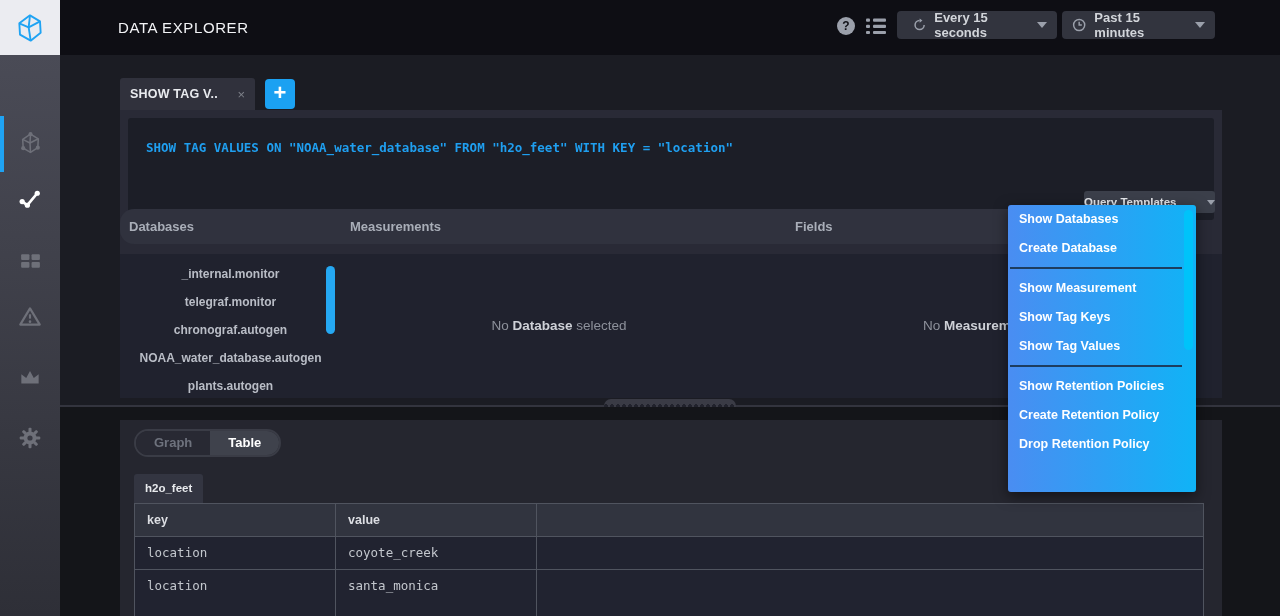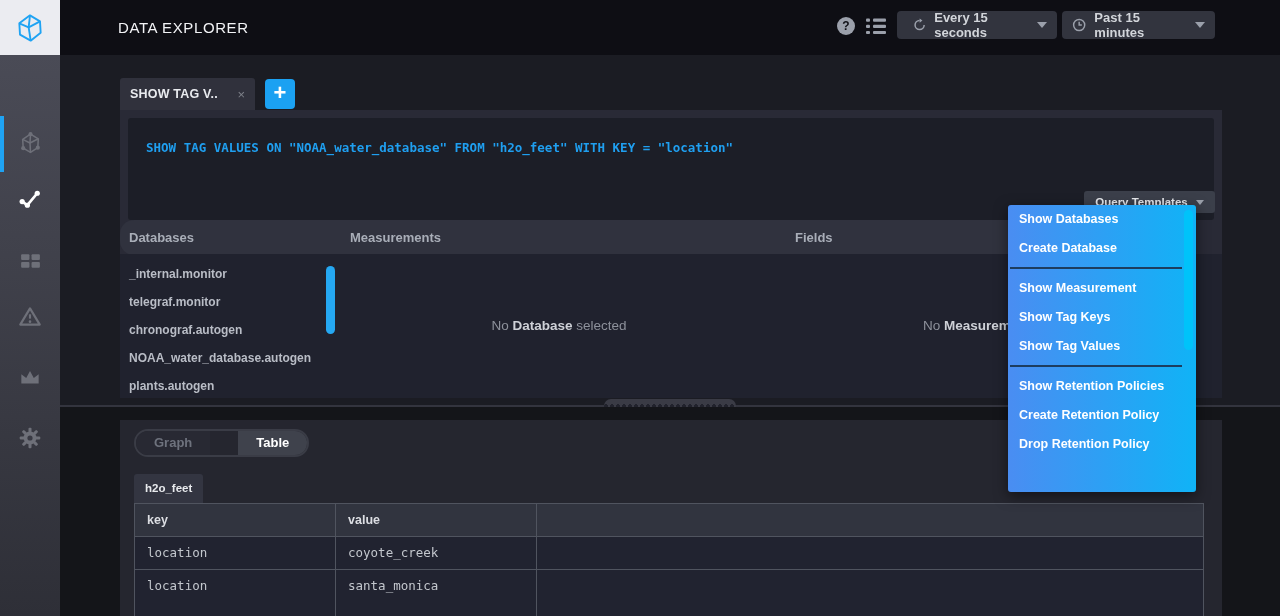--- a/index.html
+++ b/index.html
@@ -26,46 +26,46 @@
   .active-bar{position:absolute;left:0;top:61px;width:4px;height:56px;background:#1fa3f3;}
   
   .upper-region{position:absolute;left:60px;top:55px;width:1220px;height:351px;background:#1b1c23;}
   .query-tab{position:absolute;left:120px;top:78px;width:135px;height:32px;background:#30313c;border-radius:3px 3px 0 0;display:flex;align-items:center;padding:0 10px;cursor:pointer;}
   .query-tab .label{color:#e9ebef;font-size:12.5px;font-weight:bold;letter-spacing:.2px;}
   .query-tab .close{margin-left:auto;color:#7d8089;font-size:13px;cursor:pointer;}
   .add-query-btn{position:absolute;left:265px;top:79px;width:30px;height:30px;background:#1ba1f2;border-radius:4px;color:#fff;font-size:22px;font-weight:bold;text-align:center;line-height:28px;cursor:pointer;}
   .query-panel{position:absolute;left:120px;top:110px;width:1102px;height:288px;background:#292a36;}
   .query-editor{position:absolute;left:8px;top:8px;width:1086px;height:102px;background:#1c1e27;border-radius:3px;cursor:text;}
   .query-text{position:absolute;left:18px;top:22px;color:#1f9ff0;font-family:"DejaVu Sans Mono",monospace;font-size:12.5px;font-weight:bold;white-space:pre;}
-  .templates-btn{position:absolute;left:956px;top:73px;width:131px;height:22px;background:#3b3f4a;border-radius:3px;display:flex;align-items:center;justify-content:center;gap:8px;color:#e6e8ec;font-size:11.5px;font-weight:bold;cursor:pointer;}
+  .templates-btn{position:absolute;left:956px;top:73px;width:131px;height:22px;background:#3b3f4a;border-radius:3px;display:flex;align-items:center;justify-content:space-between;gap:8px;color:#e6e8ec;font-size:11.5px;font-weight:bold;cursor:pointer;}
   .templates-btn .caret{border-left-width:4px;border-right-width:4px;border-top-width:5px;}
-  .browser-header{position:absolute;left:0;top:110px;width:990px;height:35px;background:#30323e;border-radius:14px;}
+  .browser-header{position:absolute;left:0;top:99px;width:990px;height:35px;background:#30323e;border-radius:14px;}
   .browser-header .col-label{position:absolute;top:0;height:35px;line-height:35px;color:#a9aeb8;font-size:13px;font-weight:bold;}
   .col-label.databases{left:9px;}
   .col-label.measurements{left:230px;}
   .col-label.fields{left:675px;}
   .browser-body{position:absolute;left:0;top:144px;width:1102px;height:144px;background:#20222e;overflow:hidden;}
-  .db-list{margin:0;padding:6px 0 0 0;list-style:none;width:212px;}
+  .db-list{margin:0;padding:6px 0 0 0;list-style:none;width:212px;text-align:center;}
   .db-list li{height:28px;line-height:28px;padding-left:9px;color:#b9bdc6;font-size:12px;font-weight:bold;cursor:pointer;white-space:nowrap;}
   .db-scrollbar{position:absolute;left:206px;top:12px;width:9px;height:68px;border-radius:4.5px;background:#25a8f2;cursor:pointer;}
   .empty-msg{position:absolute;top:62px;height:20px;line-height:20px;text-align:center;color:#8d919b;font-size:13.5px;}
   .empty-msg b{color:#ced1d7;}
   .msg-measurements{left:212px;width:454px;}
   .msg-fields{left:666px;width:436px;}
   
   .splitter-line{position:absolute;left:60px;top:405px;width:1220px;height:2px;background:#33343e;}
   .splitter-pill{position:absolute;left:604px;top:399px;width:132px;height:14px;border-radius:7px;background:#3a3b45;cursor:row-resize;
     background-image:radial-gradient(circle,#21222c 1.6px,transparent 1.9px);background-size:6px 14px;background-repeat:repeat-x;background-position:5px center;}
   
   .lower-region{position:absolute;left:60px;top:407px;width:1220px;height:209px;background:#141519;}
   .results-panel{position:absolute;left:120px;top:420px;width:1102px;height:196px;background:#25262f;}
   .view-toggle{position:absolute;left:14px;top:9px;height:28px;display:flex;border:2px solid #3a3c46;border-radius:14px;overflow:hidden;}
   .view-toggle .opt{height:24px;line-height:24px;padding:0 18px;font-size:13px;font-weight:bold;cursor:pointer;}
   .opt-graph{background:#282933;color:#6e727d;}
-  .opt-table{background:#3f424c;color:#ffffff;margin-left:28px;}
+  .opt-table{background:#3f424c;color:#ffffff;}
   .series-tab{position:absolute;left:14px;top:54px;height:29px;background:#333541;border-radius:3px 3px 0 0;padding:0 11px;line-height:29px;color:#e8eaed;font-size:11.5px;font-weight:bold;cursor:pointer;}
   .result-table{position:absolute;left:14px;top:83px;width:1070px;border:1px solid #50545f;}
   .rt-row{display:flex;height:33px;border-bottom:1px solid #50545f;background:#212330;}
   .rt-row:last-child{border-bottom:none;}
   .rt-header{background:#31343f;}
   .rt-cell{height:100%;line-height:32px;padding-left:12px;border-right:1px solid #50545f;overflow:hidden;}
   .rt-cell:last-child{border-right:none;}
   .cell-key{width:201px;}
   .cell-value{width:201px;}
   .cell-rest{flex:1;}

